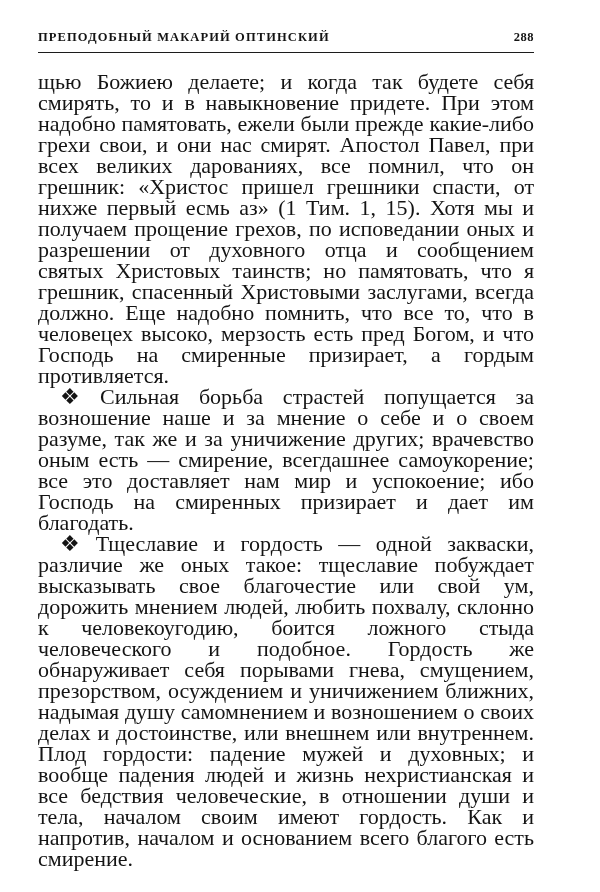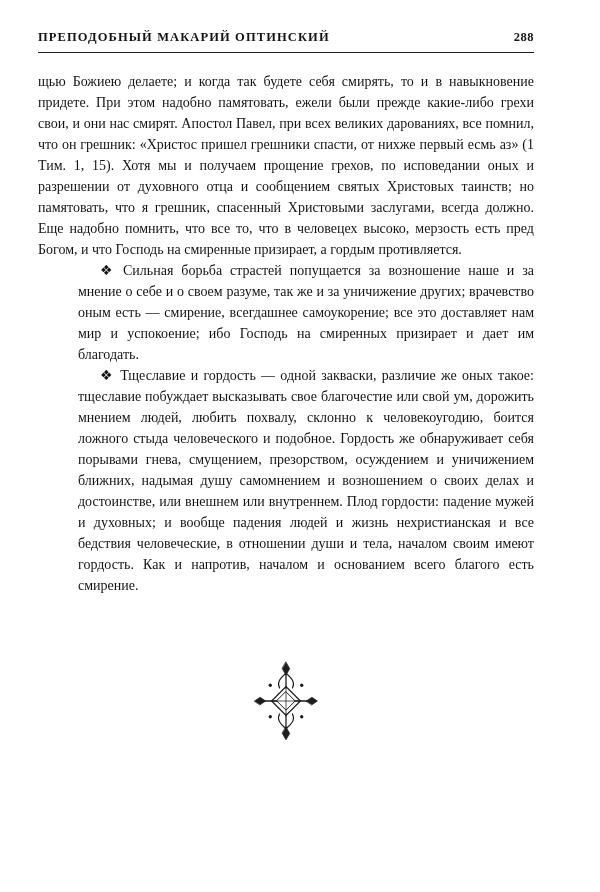--- a/index.html
+++ b/index.html
@@ -27,26 +27,26 @@
     letter-spacing: 1.1px;
     padding-bottom: 7px;
     border-bottom: 1.4px solid #1c1c1c;
   }
   .running-header .page-num {
     font-weight: bold;
     letter-spacing: 0.5px;
   }
   .body-text {
     margin-top: 18px;
-    font-size: 14px;
+    font-size: 22px;
     line-height: 21px;
     text-align: justify;
   }
   .para { text-indent: 0; }
-  .para.indent { text-indent: 22px; margin-left: 40px; }
+  .para.indent { text-indent: 22px; }
   .para-marker { margin-right: 6px; }
   .para-marker:empty { display: none; margin: 0; }
   .ornament-wrap {
     margin-top: 64px;
     text-align: center;
   }
   .ornament-wrap svg { display: inline-block; }
 </style>
 </head>
 <body>

